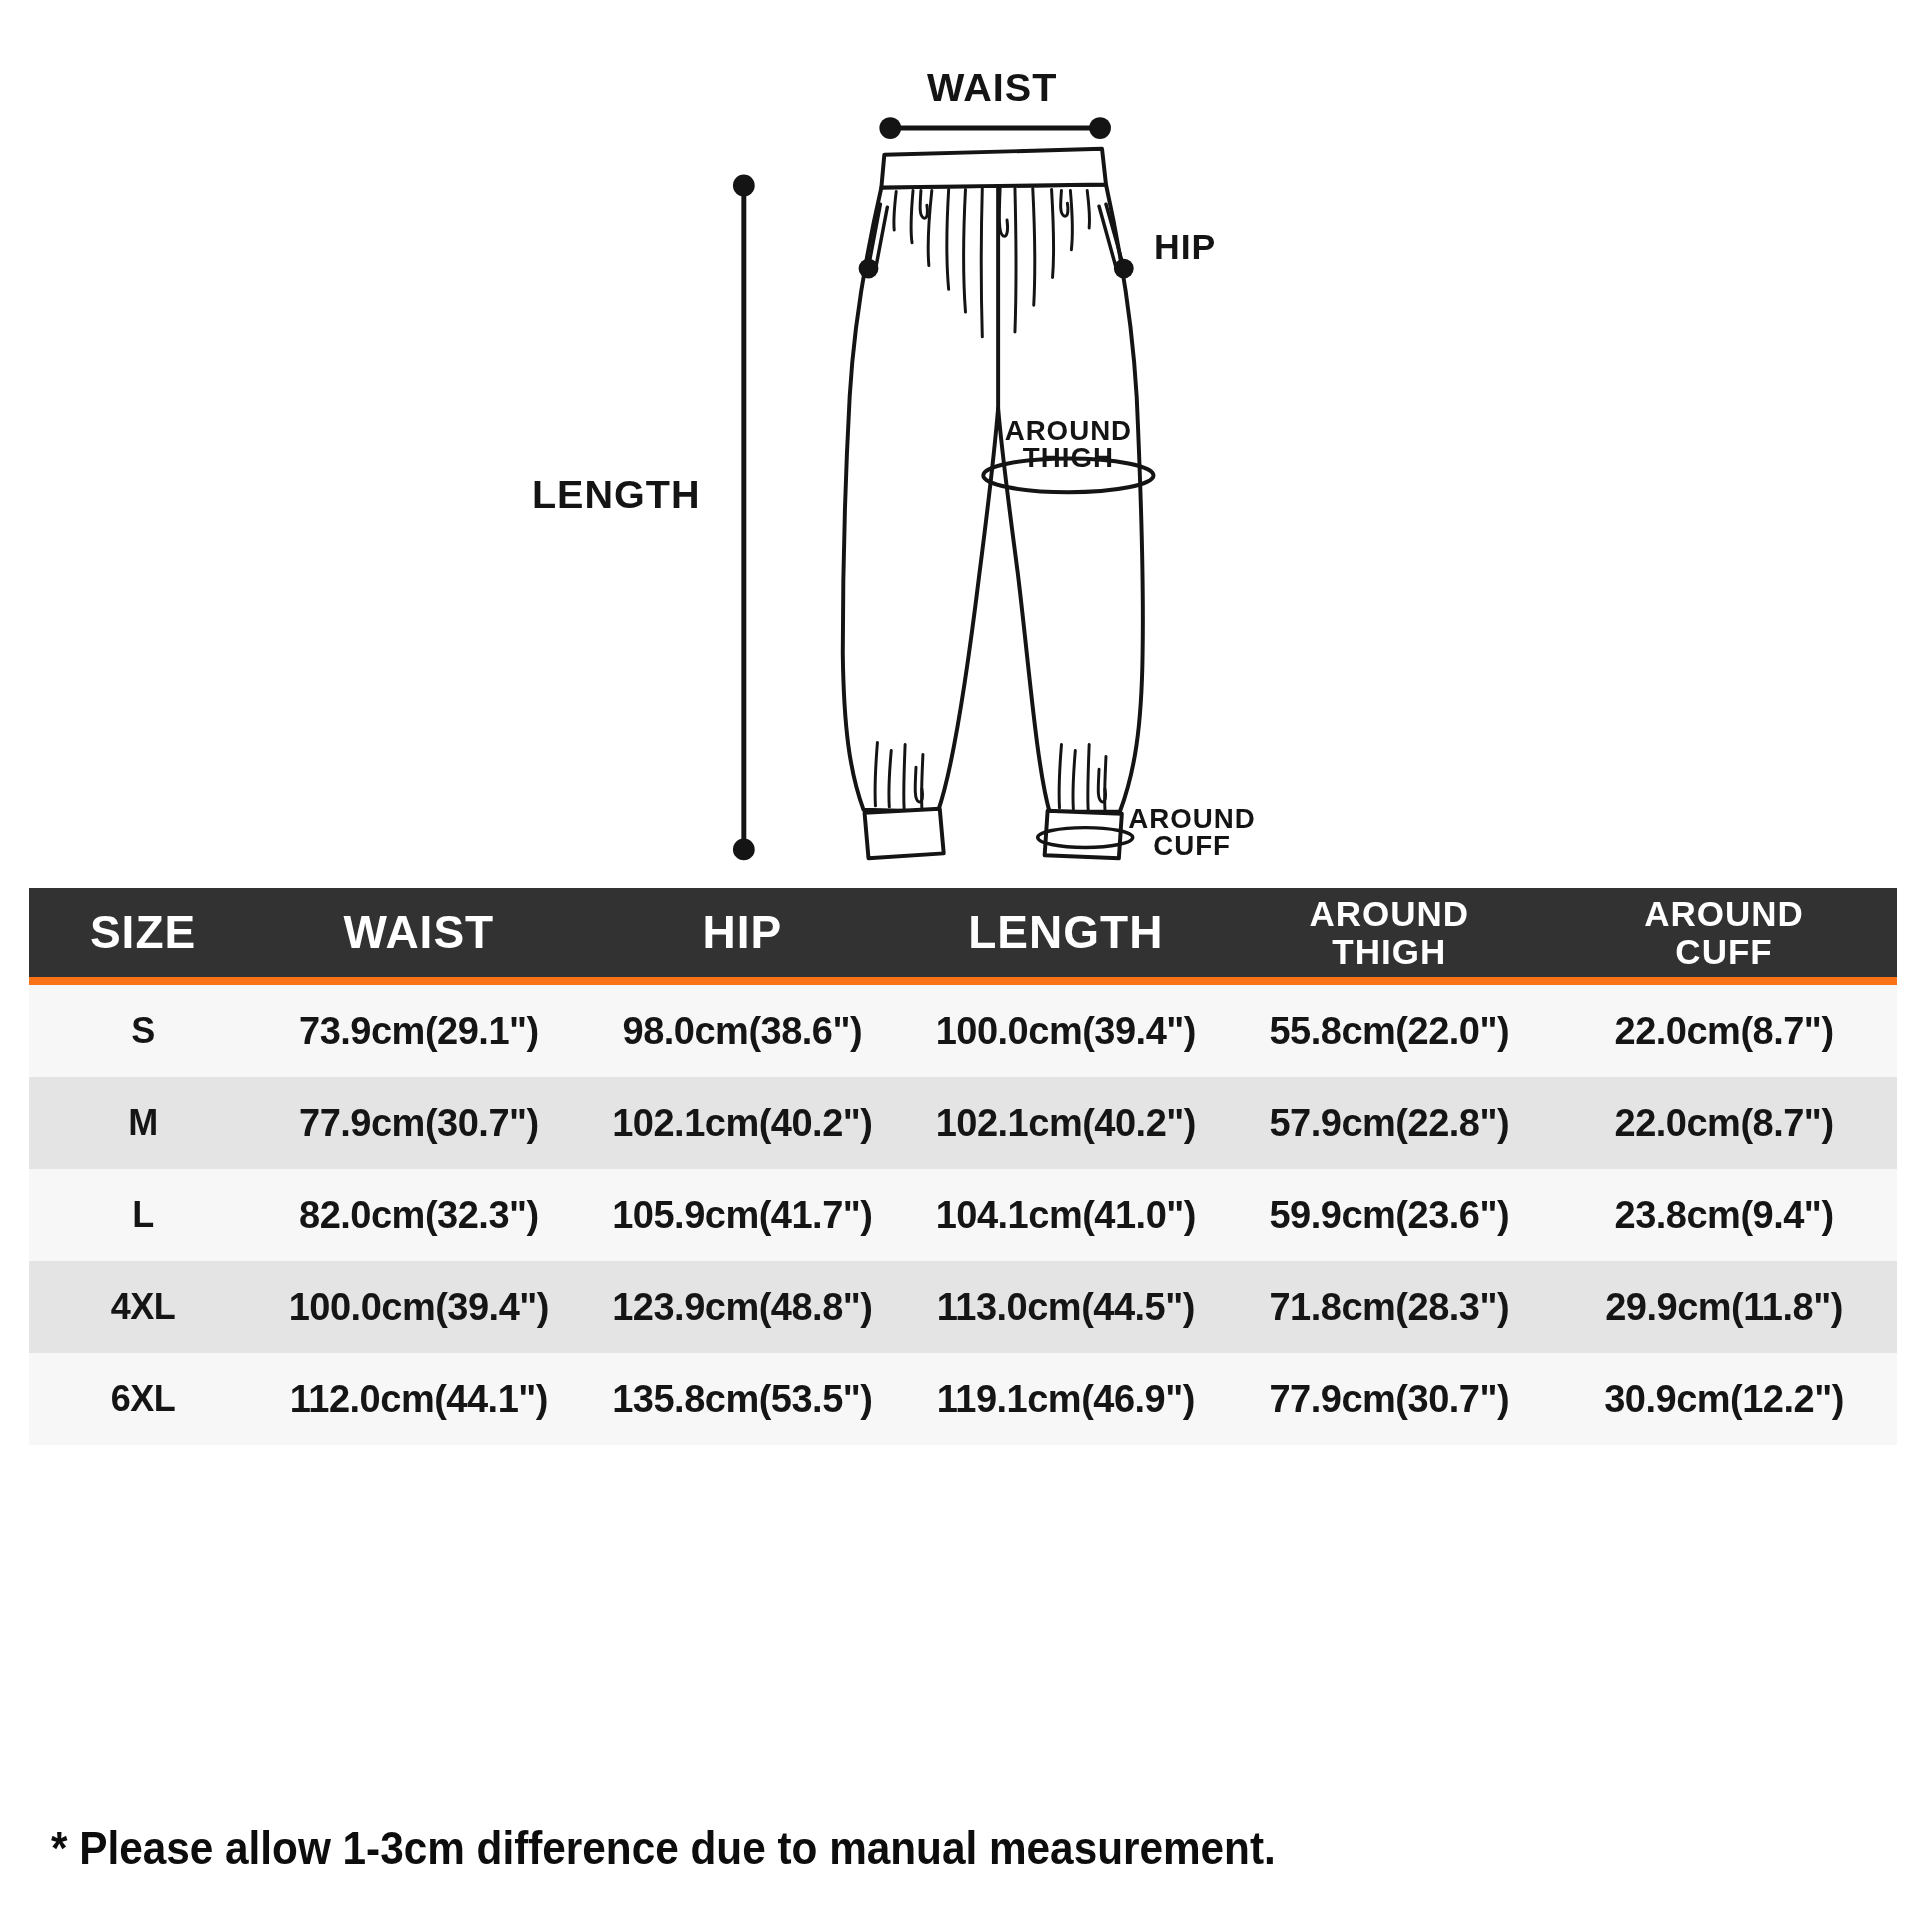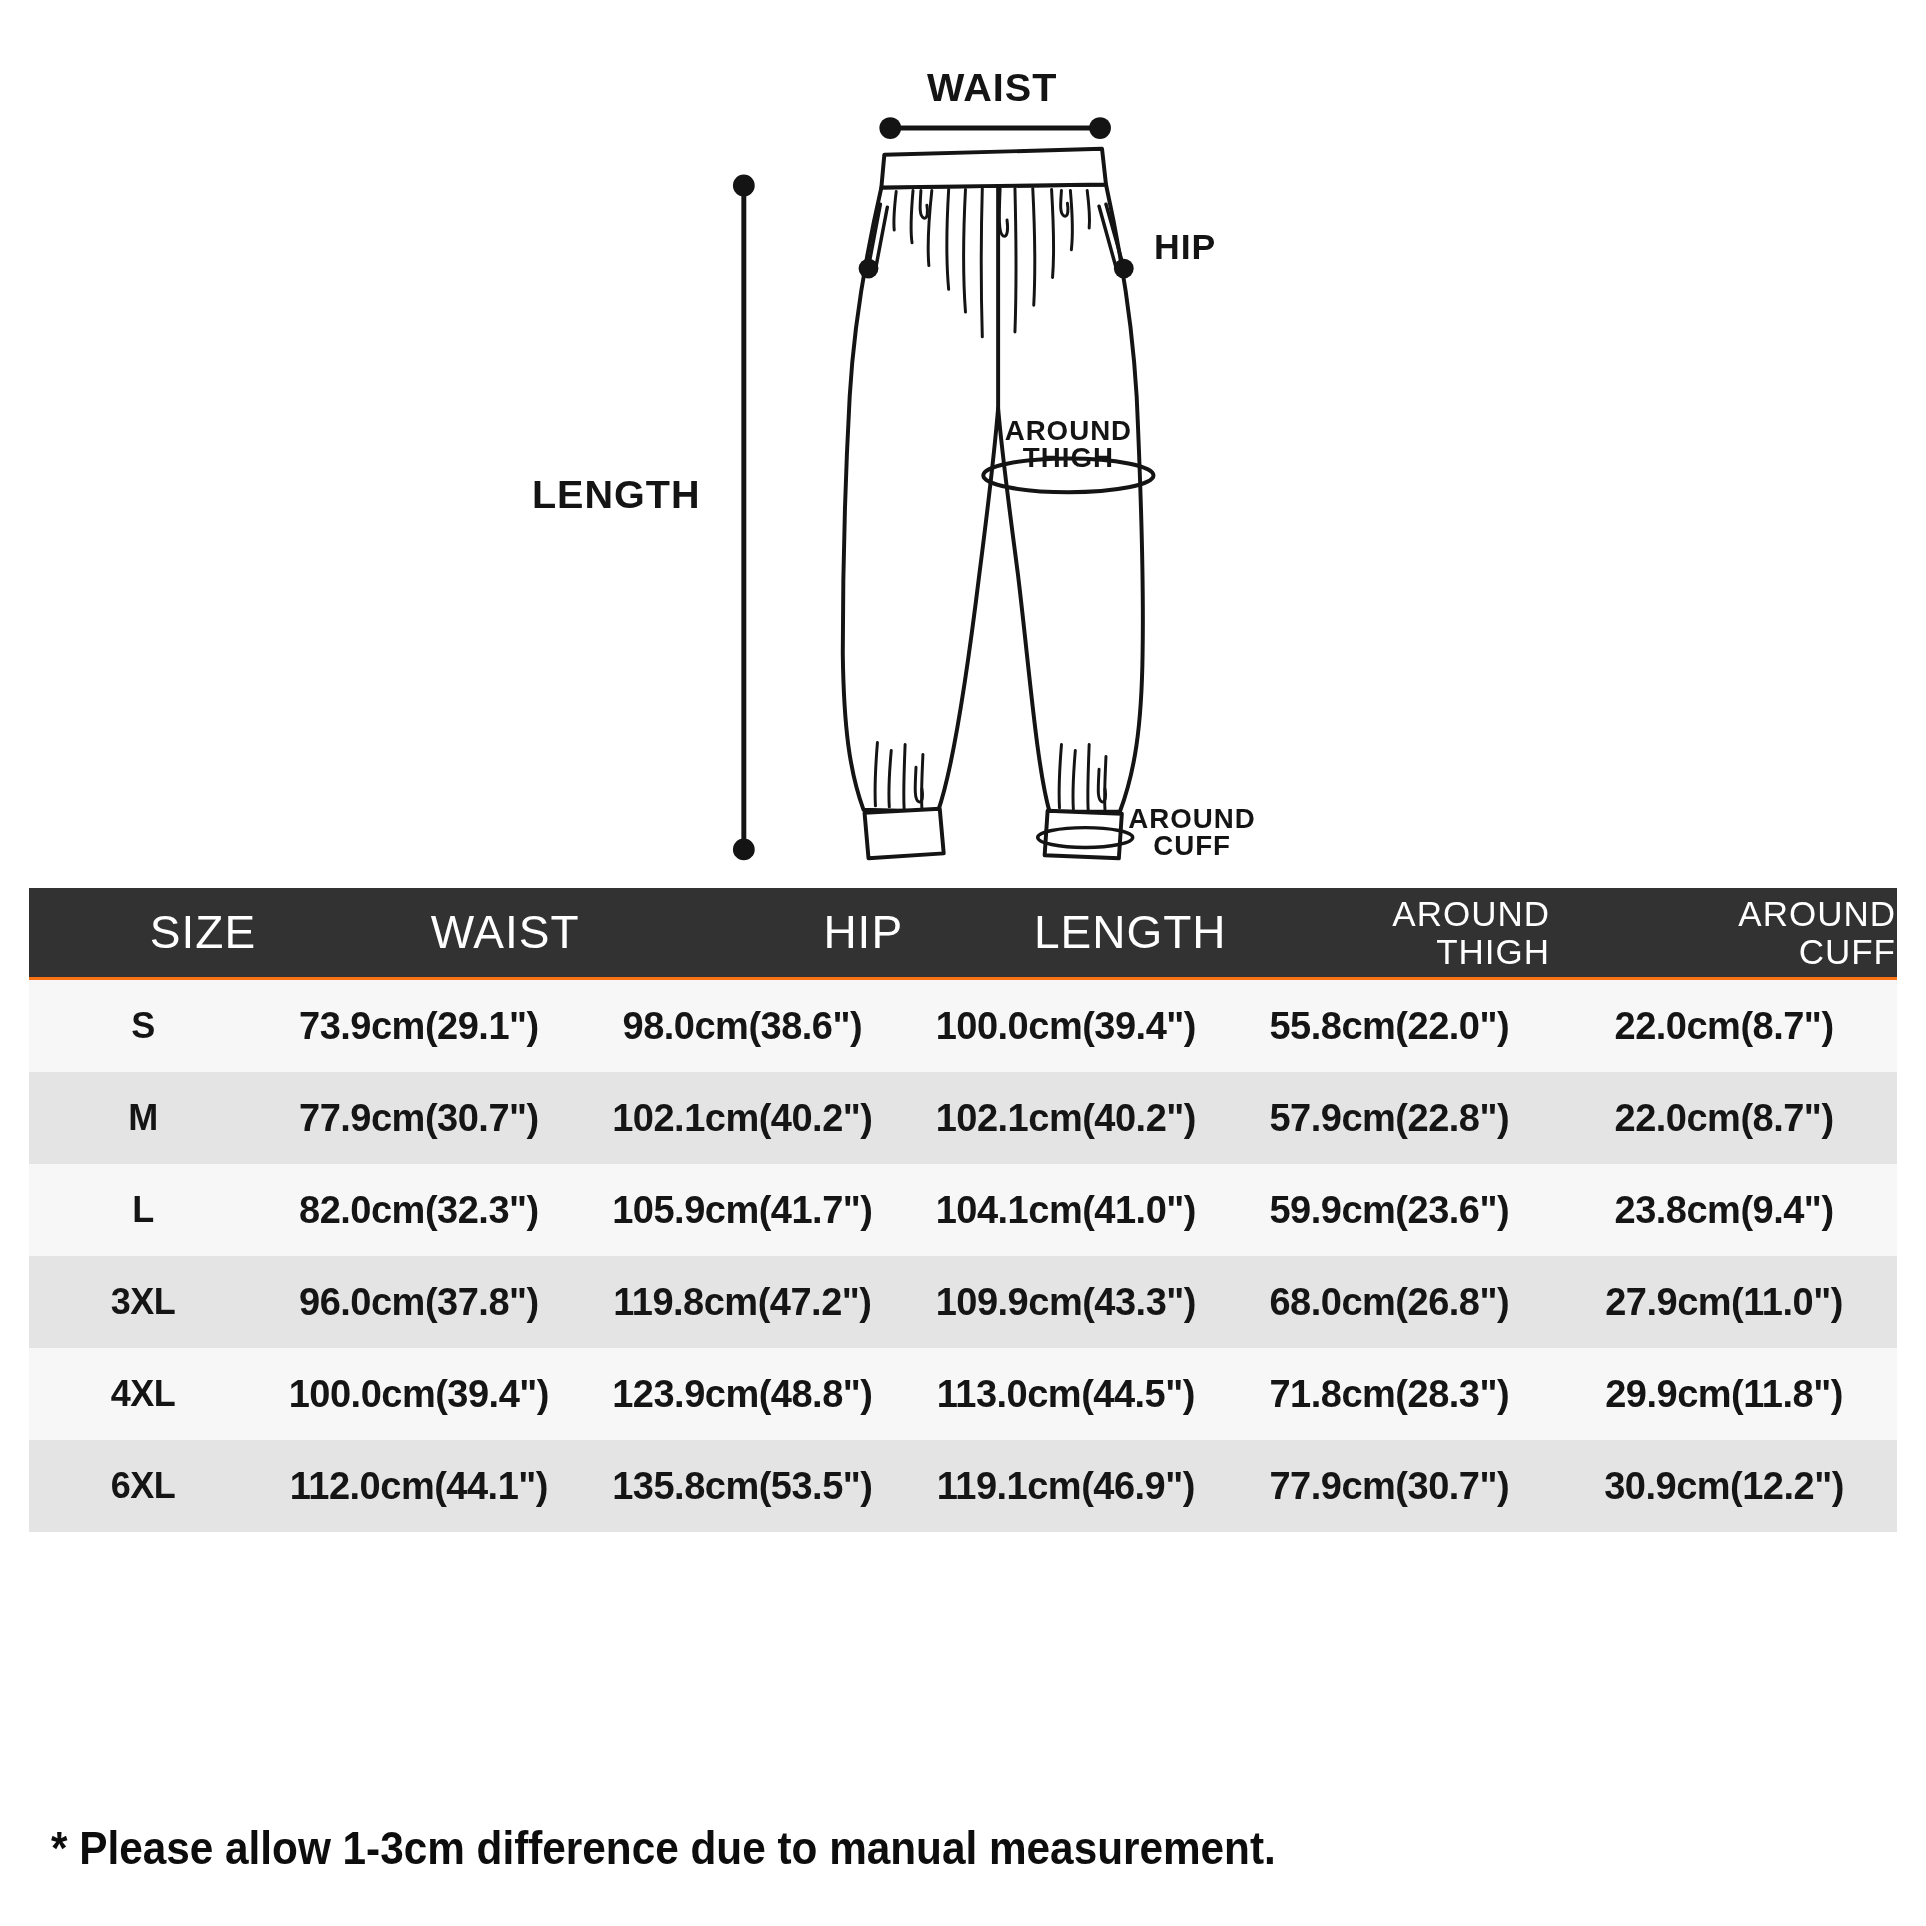--- a/index.html
+++ b/index.html
@@ -10,22 +10,22 @@
   .diagram{position:absolute;top:0;left:0;}
   .diagram text{fill:#141414;font-weight:bold;font-family:"Liberation Sans",sans-serif;}
   .lbl-big{font-size:40px;letter-spacing:1px;}
   .lbl-med{font-size:36px;letter-spacing:1px;}
   .lbl-small{font-size:28px;letter-spacing:1px;}
 
   
   .size-table{position:absolute;top:848px;left:29px;width:1868px;border-collapse:collapse;table-layout:fixed;}
   .size-table thead th{
     background:var(--header-bg,#323232);color:var(--header-text,#ffffff);
-    height:87px;font-weight:normal;font-size:46px;text-align:right;vertical-align:middle;
-    white-space:pre-line;line-height:1.08;border-bottom:3px solid #f97316;letter-spacing:1px;
+    height:87px;font-weight:bold;font-size:46px;text-align:center;vertical-align:middle;
+    white-space:pre-line;line-height:1.08;border-bottom:8px solid #f97316;letter-spacing:1px;
   }
   .size-table thead th.two-line{font-size:35px;}
   .size-table tbody td{
     height:90px;text-align:center;vertical-align:middle;
     font-weight:bold;font-size:38px;color:var(--cell-text,#151515);letter-spacing:-0.5px;
   }
   .size-table tbody td:first-child{font-size:36px;}
   .size-table tbody tr:nth-child(odd){background:var(--row-light,#f7f7f7);}
   .size-table tbody tr:nth-child(even){background:var(--row-dark,#e4e4e4);}
   .size-table col.c-size{width:12.2%;}
@@ -176,28 +176,20 @@
         </tr>
         <tr>
           <td>L</td>
           <td>82.0cm(32.3")</td>
           <td>105.9cm(41.7")</td>
           <td>104.1cm(41.0")</td>
           <td>59.9cm(23.6")</td>
           <td>23.8cm(9.4")</td>
         </tr>
         <tr>
-          <td>3XL</td>
-          <td>96.0cm(37.8")</td>
-          <td>119.8cm(47.2")</td>
-          <td>109.9cm(43.3")</td>
-          <td>68.0cm(26.8")</td>
-          <td>27.9cm(11.0")</td>
-        </tr>
-        <tr>
           <td>4XL</td>
           <td>100.0cm(39.4")</td>
           <td>123.9cm(48.8")</td>
           <td>113.0cm(44.5")</td>
           <td>71.8cm(28.3")</td>
           <td>29.9cm(11.8")</td>
         </tr>
         <tr>
           <td>6XL</td>
           <td>112.0cm(44.1")</td>

